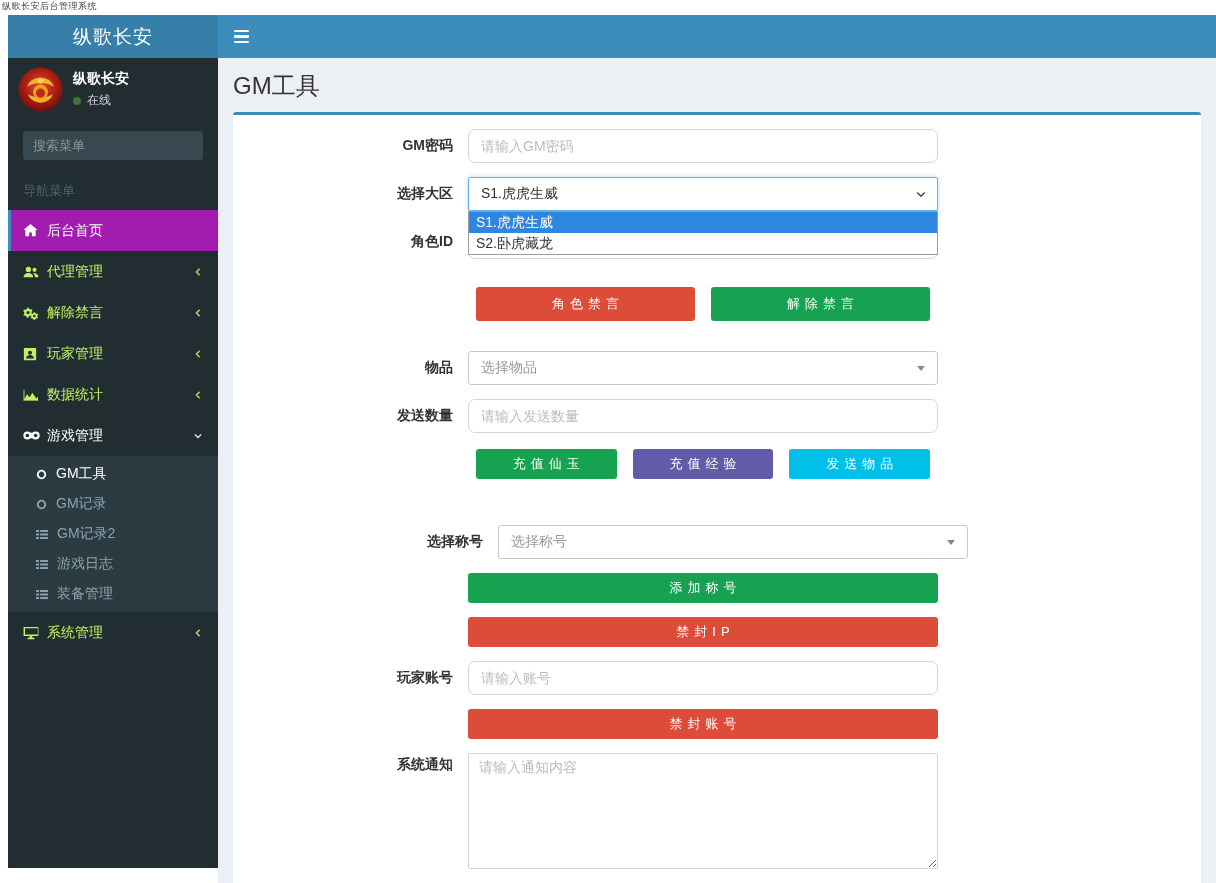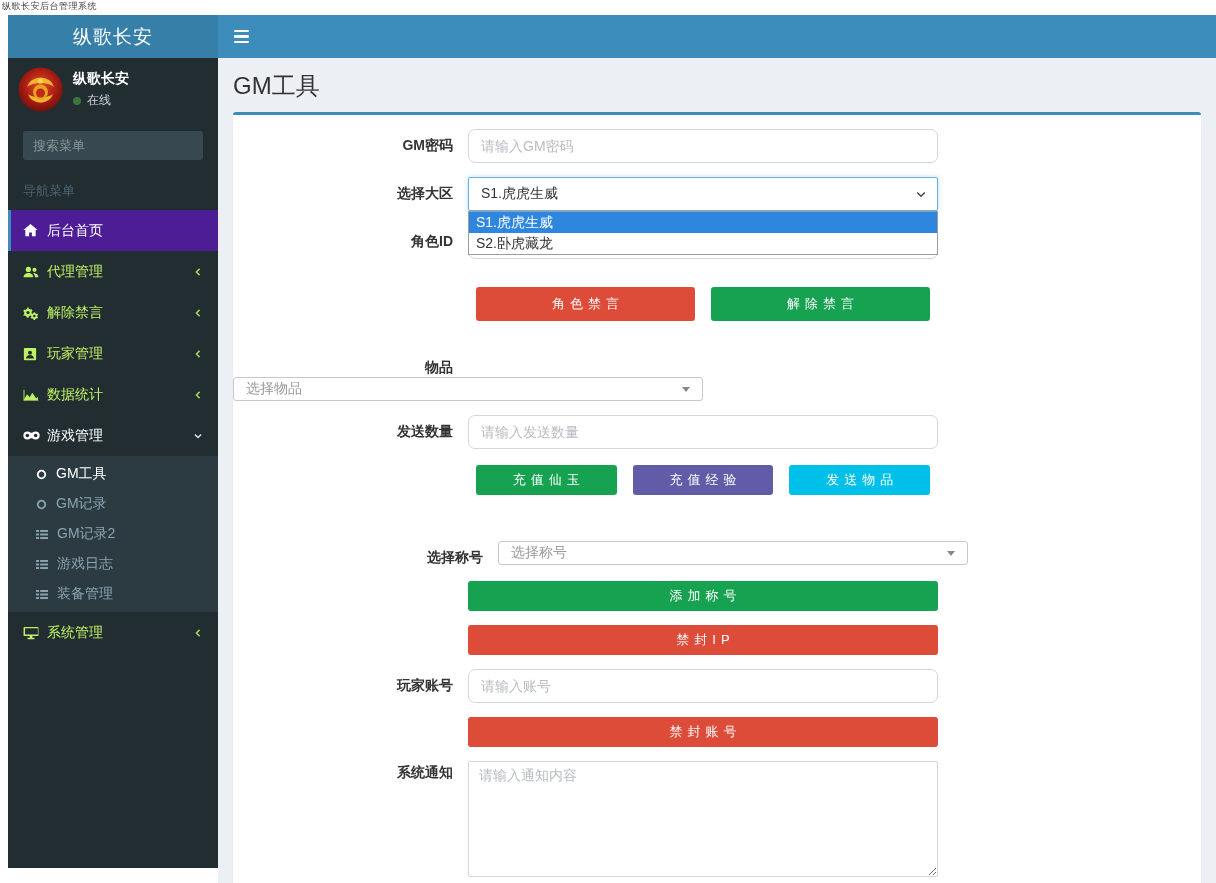--- a/index.html
+++ b/index.html
@@ -34,21 +34,21 @@
   .user-status { display:flex; align-items:center; gap:6px; font-size:12px; color:#d2d6de; }
   .dot { width:8px; height:8px; border-radius:50%; background:#3c763d; }
   .sidebar-form { margin:10px 15px; display:flex; background:#374850; border-radius:3px; overflow:hidden; }
   .sidebar-form input { flex:1; background:transparent; border:none; outline:none; padding:7px 10px;
     color:#fca5a5; font-size:13px; font-family:inherit; }
   .sidebar-form input::placeholder { color:#8a9899; }
   .menu-header { padding:12px 15px 10px; font-size:13px; color:#4b646f; }
   .menu-item { display:flex; align-items:center; height:41px; padding:0 15px 0 12px;
     border-left:3px solid transparent; font-size:14px; color:#bef264; cursor:pointer; }
   .menu-item .mi-icon { width:24px; display:flex; align-items:center; }
-  .menu-item.active { border-left-color:#3c8dbc; color:#fff; background:#4c1d95; }
+  .menu-item.active { border-left-color:#3c8dbc; color:#fff; background:#a21caf; }
   .menu-item.open { color:#fff; }
   .chev { margin-left:auto; display:flex; opacity:.85; }
   .submenu { background:#2c3b41; padding:3px 0; }
   .submenu-item { display:flex; align-items:center; gap:9px; padding:6px 5px 6px 28px;
     font-size:14px; color:#8aa4af; cursor:pointer; }
   .submenu-item.active { color:#fff; }
   .submenu-item .mi-icon { display:flex; align-items:center; }
 
   
   .content-header { padding:12px 15px 10px; }
@@ -69,39 +69,39 @@
     font-size:14px; color:#555; font-family:inherit; outline:none; resize:both; }
 
   .nselect { height:34px; background:#fff; border:1px solid #66afe9; border-radius:2px;
     box-shadow:0 0 5px rgba(102,175,233,.45); display:flex; align-items:center;
     justify-content:space-between; padding:0 10px 0 12px; font-size:14px; color:#333; cursor:pointer; }
   .odrop { position:absolute; top:34px; left:0; right:0; background:#fff; border:1px solid #9c9c9c;
     z-index:20; }
   .opt { height:21px; line-height:21px; padding:0 7px; font-size:14px; color:#333; cursor:pointer; }
   .opt.hl { background:#2e86de; color:#fff; }
 
-  .sel2 { height:24px; background:#fff; border:1px solid #c8c8c8; border-radius:3px; display:flex;
+  .sel2 { height:34px; background:#fff; border:1px solid #c8c8c8; border-radius:3px; display:flex;
     align-items:center; justify-content:space-between; padding:0 12px; font-size:14px; color:#999;
     cursor:pointer; }
   .sel2-arrow { width:0; height:0; border-left:4px solid transparent; border-right:4px solid transparent;
     border-top:5px solid #888; }
 
   .btnrow { display:flex; margin-left:235px; width:470px; margin-bottom:14px; }
   .btnrow .half, .btnrow .third { flex:1; padding:0 8px; }
   .btnrow .full { flex:1; }
   .btn { display:block; width:100%; border:none; border-radius:3px; color:#fff; text-align:center;
     font-size:13px; letter-spacing:5px; text-indent:5px; padding:8px 0; cursor:pointer;
     font-family:inherit; }
   .btn.slim { padding:6px 0; }
   .btn-red    { background:#dd4b39; }
   .btn-green  { background:#16a250; }
   .btn-purple { background:#605ca8; }
   .btn-cyan   { background:#00bfe8; }
 
-  .mt16 { margin-top:16px; } .mt24 { margin-top:28px; } .mt30 { margin-top:30px;flex-direction:column; } .mt46 { margin-top:46px;margin-left:30px; }
+  .mt16 { margin-top:16px; } .mt24 { margin-top:28px; } .mt30 { margin-top:30px; } .mt46 { margin-top:46px;margin-left:30px; }
 
   svg { display:block; }
 </style>
 </head>
 <body>
 
 <div class="top-clip">纵歌长安后台管理系统</div>
 
 <div class="app">
 

